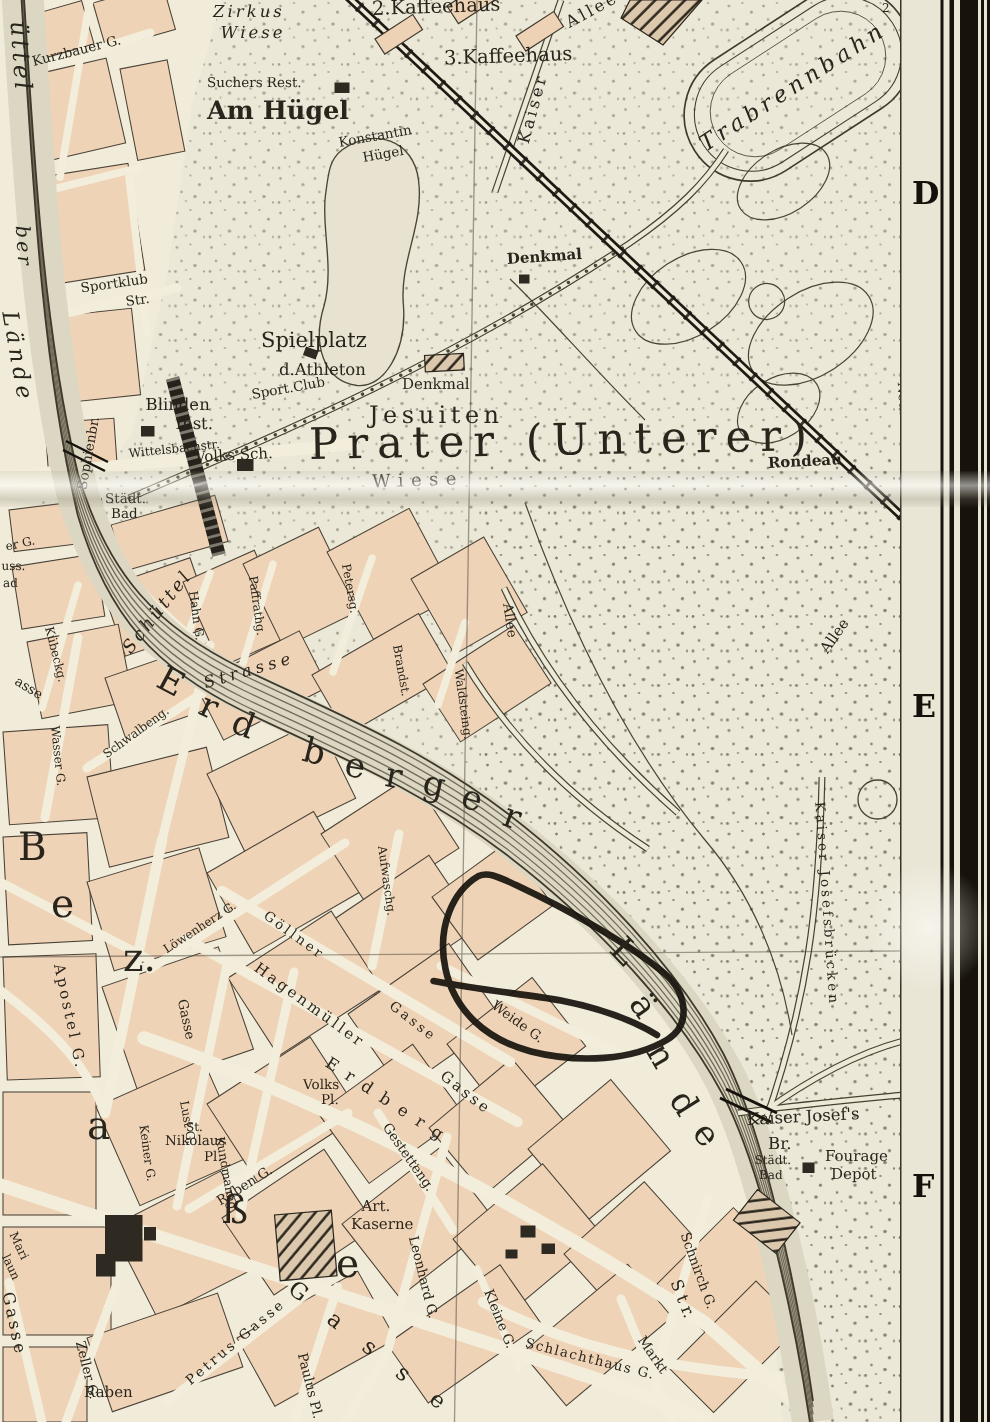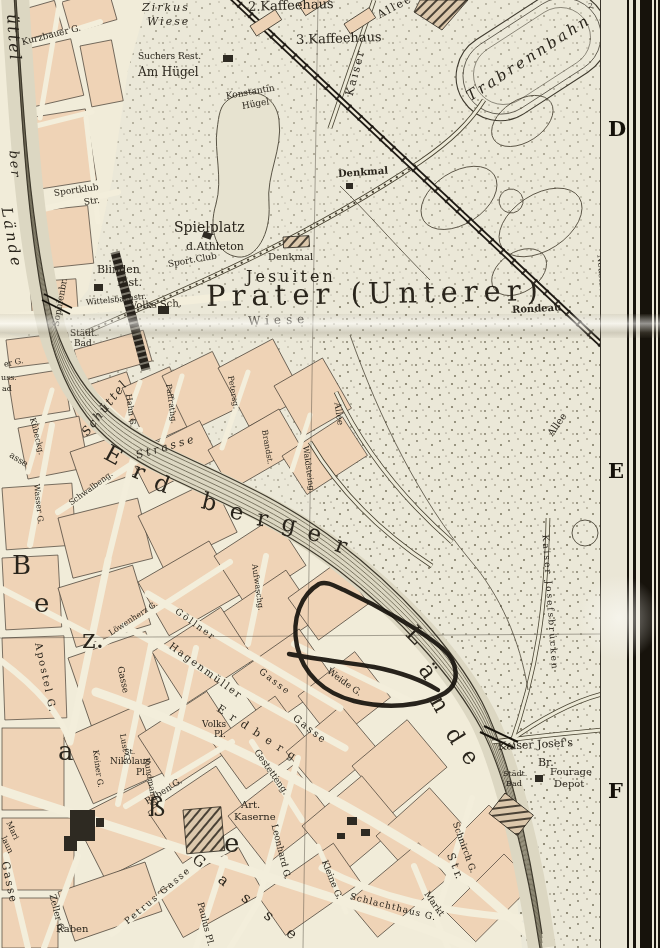--- a/index.html
+++ b/index.html
@@ -266,21 +266,21 @@
     <path d="M289,654 C320,660 352,663 374,667 C404,673 425,682 438,690"></path>
   </g>
 </svg>
 
 <div id="labels">
       <div class="lbl pli sp2" style="left: 142px; top: 2px; font-size: 11px;">Zirkus</div>
       <div class="lbl pli sp2" style="left: 147px; top: 16px; font-size: 11px;">Wiese</div>
       <div class="lbl pl" style="left: 248px; top: 0px; font-size: 13px; transform: rotate(-2deg);">2.Kaffeehaus</div>
       <div class="lbl pl" style="left: 296px; top: 33px; font-size: 13px; transform: rotate(-2deg);">3.Kaffeehaus</div>
       <div class="lbl pl" style="left: 138px; top: 52px; font-size: 9px;">Suchers Rest.</div>
-      <div class="lbl pl" style="left: 138px; top: 66px; font-size: 12px;">Am Hügel</div>
+      <div class="lbl pl" style="left: 138px; top: 66px; font-size: 17px; font-weight: bold;">Am Hügel</div>
       <div class="lbl pl" style="left: 226px; top: 92px; font-size: 9px; transform: rotate(-10deg);">Konstantin</div>
       <div class="lbl pl" style="left: 242px; top: 102px; font-size: 9px; transform: rotate(-10deg);">Hügel</div>
       <div class="lbl pl sp2" style="left: 349px; top: 90px; font-size: 11px; transform: rotate(-75deg);">Kaiser</div>
       <div class="lbl pl sp2" style="left: 378px; top: 10px; font-size: 11px; transform: rotate(-28deg);">Allee</div>
       <div class="lbl pli sp3" style="left: 468px; top: 90px; font-size: 15px; transform: rotate(-33deg);">Trabrennbahn</div>
       <div class="lbl st" style="left: 22px; top: 38px; font-size: 9px; transform: rotate(-14deg);">Kurzbauer G.</div>
       <div class="lbl st" style="left: 54px; top: 189px; font-size: 9px; transform: rotate(-8deg);">Sportklub</div>
       <div class="lbl st" style="left: 84px; top: 198px; font-size: 9px; transform: rotate(-8deg);">Str.</div>
       <div class="lbl plb" style="left: 338px; top: 169px; font-size: 10px; transform: rotate(-4deg);">Denkmal</div>
       <div class="lbl pl" style="left: 174px; top: 220px; font-size: 14px;">Spielplatz</div>
@@ -369,21 +369,21 @@
       <div class="lbl st sp2" style="left: 126px; top: 918px; font-size: 9px; transform: rotate(-40deg);">Petrus Gasse</div>
       <div class="lbl st" style="left: 200px; top: 898px; font-size: 9px; transform: rotate(76deg);">Paulus Pl.</div>
       <div class="lbl st" style="left: 274px; top: 820px; font-size: 9px; transform: rotate(76deg);">Leonhard G.</div>
       <div class="lbl lg2" style="left: 194px; top: 850px; font-size: 15px; transform: rotate(38deg);">G a s s e</div>
       <div class="lbl st" style="left: 52px; top: 890px; font-size: 9px; transform: rotate(76deg);">Zeller G.</div>
       <div class="lbl pl" style="left: 56px; top: 924px; font-size: 10px;">Raben</div>
       <div class="lbl st" style="left: 8px; top: 818px; font-size: 8px; transform: rotate(65deg);">Mari</div>
       <div class="lbl st" style="left: 3px; top: 833px; font-size: 8px; transform: rotate(65deg);">laun</div>
       <div class="lbl st sp2" style="left: 5px; top: 856px; font-size: 11px; transform: rotate(78deg);">Gasse</div>
       <div class="lbl pl" style="left: 498px; top: 741px; font-size: 11px; transform: rotate(-3deg);">Kaiser Josef's</div>
-      <div class="lbl pl" style="left: 538px; top: 757px; font-size: 11px;">Br.</div>
+      <div class="lbl pl" style="left: 512px; top: 757px; font-size: 11px;">Br.</div>
       <div class="lbl pl" style="left: 550px; top: 767px; font-size: 10px;">Fourage</div>
       <div class="lbl pl" style="left: 554px; top: 779px; font-size: 10px;">Depot</div>
       <div class="lbl st" style="left: 503px; top: 770px; font-size: 8px;">Städt.</div>
       <div class="lbl st" style="left: 506px; top: 780px; font-size: 8px;">Bad</div>
       <div class="lbl st sp2" style="left: 545px; top: 530px; font-size: 9px; transform: rotate(86deg);">Kaiser Josefsbrücken</div>
     </div>
 
 <div id="margin">
   <div class="mbar b1"></div>
   <div class="mbar b2"></div>

